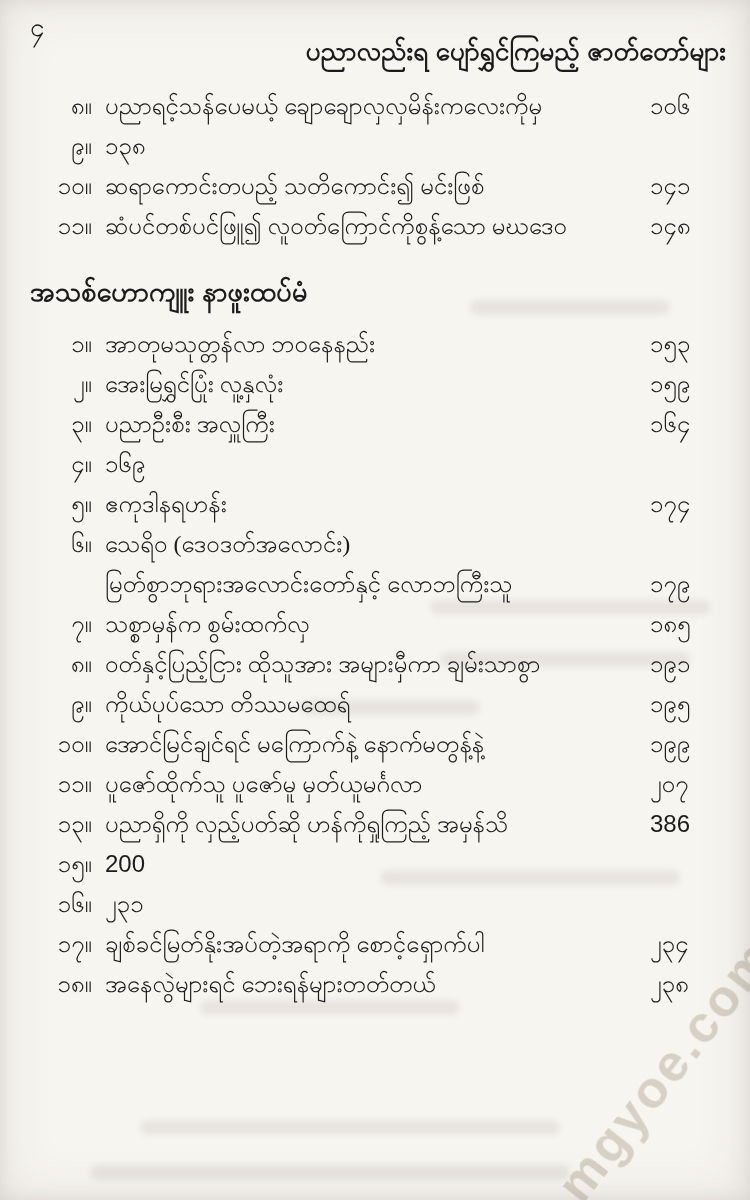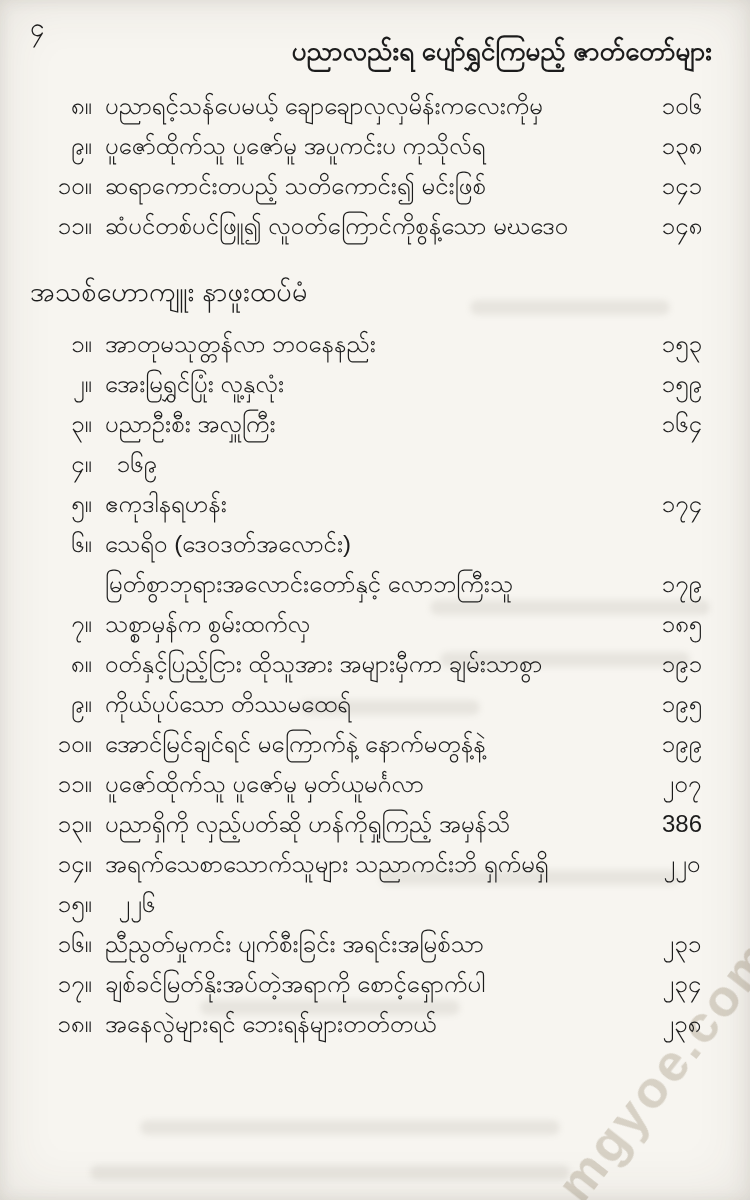--- a/index.html
+++ b/index.html
@@ -15,21 +15,21 @@
     position: absolute; inset: 0;
     pointer-events: none;
     box-shadow: inset 0 0 55px rgba(70,62,50,0.10), inset -6px 0 18px rgba(120,100,90,0.07), inset 4px 0 14px rgba(90,85,70,0.06);
     z-index: 5;
   }
   .folio {
     position: absolute; top: 12px; left: 30px;
     font-size: 26px; line-height: 30px;
   }
   .book-title {
-    position: absolute; top: 34px; right: 38px;
+    position: absolute; top: 34px; right: 24px;
     font-size: 26px; font-weight: bold;
     letter-spacing: 0.2px;
     white-space: nowrap;
   }
   .toc {
     position: absolute; top: 86px; left: 30px; right: 36px;
     z-index: 2;
   }
   .toc-row {
     display: flex;
@@ -37,27 +37,27 @@
     font-size: 24px;
     line-height: 40px;
   }
   .item-number {
     flex: none; width: 62px;
     text-align: right;
     align-self: flex-start;
     padding-right: 13px;
   }
   .item-title { flex: 1; min-width: 0; }
-  .item-title-line { white-space: nowrap; }
+  .item-title-line { white-space: nowrap; font-family: Liberation Serif, serif; }
   .item-page {
     flex: none; min-width: 64px;
-    text-align: center;
+    text-align: left;
   }
   .section-heading {
-    font-size: 27px; font-weight: normal;
+    font-size: 27px; font-weight: bold;
     line-height: 40px;
     margin: 26px 0 12px 0;
     letter-spacing: 0.2px;
   }
   .watermark {
     position: absolute;
     left: 445px; top: 1040px; width: 440px;
     transform: rotate(-52deg);
     font-size: 52px; font-weight: bold;
     letter-spacing: 3px;
@@ -95,23 +95,20 @@
 <div class="toc">
     <div class="toc-row">
       <div class="item-number">၈။</div>
       <div class="item-title">
         <div class="item-title-line">ပညာရင့်သန်ပေမယ့် ချောချောလှလှမိန်းကလေးကိုမှ</div>
       </div>
       <div class="item-page">၁၀၆</div>
     </div>
     <div class="toc-row">
       <div class="item-number">၉။</div>
-      <div class="item-title">
-        <div class="item-title-line">ပူဇော်ထိုက်သူ ပူဇော်မူ အပူကင်းပ ကုသိုလ်ရ</div>
-      </div>
       <div class="item-page">၁၃၈</div>
     </div>
     <div class="toc-row">
       <div class="item-number">၁၀။</div>
       <div class="item-title">
         <div class="item-title-line">ဆရာကောင်းတပည့် သတိကောင်း၍ မင်းဖြစ်</div>
       </div>
       <div class="item-page">၁၄၁</div>
     </div>
     <div class="toc-row">
@@ -198,35 +195,25 @@
       <div class="item-page">၂၀၇</div>
     </div>
     <div class="toc-row">
       <div class="item-number">၁၃။</div>
       <div class="item-title">
         <div class="item-title-line">ပညာရှိကို လှည့်ပတ်ဆို ဟန်ကိုရှုကြည့် အမှန်သိ</div>
       </div>
       <div class="item-page">386</div>
     </div>
     <div class="toc-row">
-      <div class="item-number">၁၄။</div>
-      <div class="item-title">
-        <div class="item-title-line">အရက်သေစာသောက်သူများ သညာကင်းဘိ ရှက်မရှိ</div>
-      </div>
-      <div class="item-page">၂၂၀</div>
-    </div>
-    <div class="toc-row">
       <div class="item-number">၁၅။</div>
-      <div class="item-page">၂၂၆</div>
+      <div class="item-page">200</div>
     </div>
     <div class="toc-row">
       <div class="item-number">၁၆။</div>
-      <div class="item-title">
-        <div class="item-title-line">ညီညွတ်မှုကင်း ပျက်စီးခြင်း အရင်းအမြစ်သာ</div>
-      </div>
       <div class="item-page">၂၃၁</div>
     </div>
     <div class="toc-row">
       <div class="item-number">၁၇။</div>
       <div class="item-title">
         <div class="item-title-line">ချစ်ခင်မြတ်နိုးအပ်တဲ့အရာကို စောင့်ရှောက်ပါ</div>
       </div>
       <div class="item-page">၂၃၄</div>
     </div>
     <div class="toc-row">

